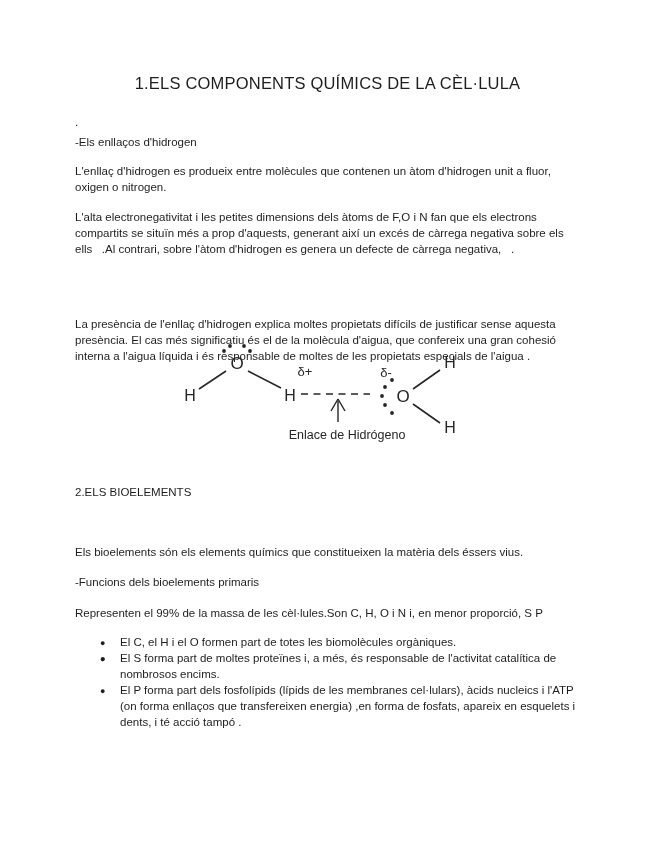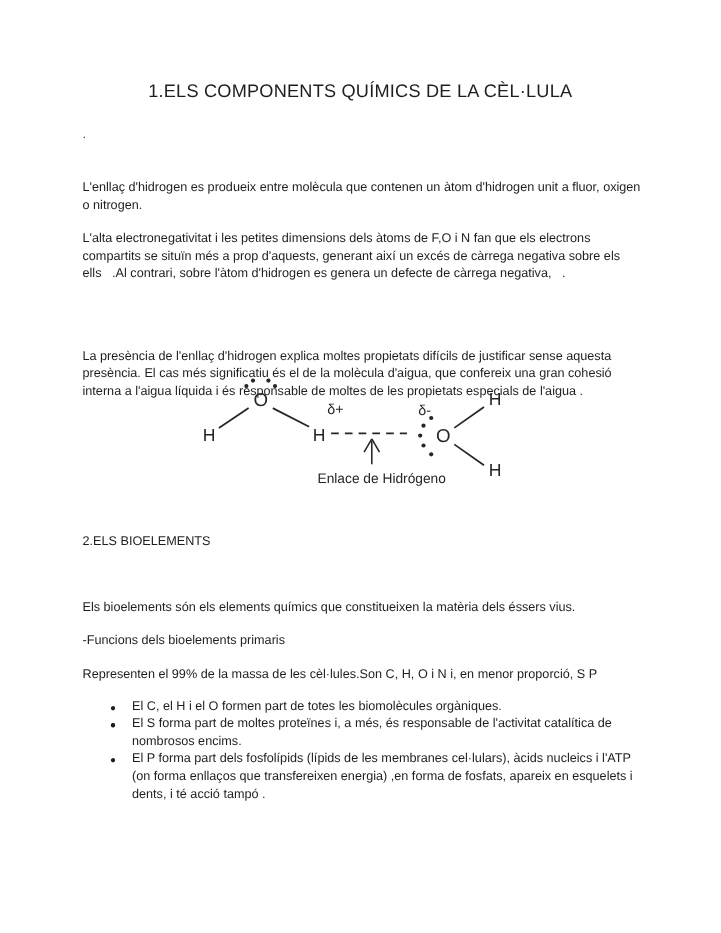--- a/index.html
+++ b/index.html
@@ -64,22 +64,23 @@
 </style>
 </head>
 <body>
 
 <div class="page">
 
   <div class="abs doc-title">1.ELS COMPONENTS QUÍMICS DE LA CÈL·LULA</div>
 
   <div class="abs body-text t-dot">.</div>
 
+  <div class="abs body-text t-sub1">-Els enllaços d'hidrogen</div>
 
-  <div class="abs body-text t-p1">L'enllaç d'hidrogen es produeix entre molècula que contenen un àtom d'hidrogen unit a fluor, oxigen o nitrogen.</div>
+  <div class="abs body-text t-p1">L'enllaç d'hidrogen es produeix entre molècules que contenen un àtom d'hidrogen unit a fluor, oxigen o nitrogen.</div>
 
   <div class="abs body-text t-p2">L'alta electronegativitat i les petites dimensions dels àtoms de F,O i N fan que els electrons compartits se situïn més a prop d'aquests, generant així un excés de càrrega negativa sobre els ells&nbsp;&nbsp;&nbsp;.Al contrari, sobre l'àtom d'hidrogen es genera un defecte de càrrega negativa,&nbsp;&nbsp;&nbsp;.</div>
 
   <div class="abs body-text t-p3">La presència de l'enllaç d'hidrogen explica moltes propietats difícils de justificar sense aquesta presència. El cas més significatiu és el de la molècula d'aigua, que confereix una gran cohesió interna a l'aigua líquida i és responsable de moltes de les propietats especials de l'aigua&nbsp;.</div>
 
   <div class="abs diagram-wrap">
     <svg viewBox="0 0 310 105" width="310" height="105">
 
       <line x1="24" y1="51" x2="51" y2="33" stroke="#262626" stroke-width="1.6"></line>
       <line x1="73" y1="33" x2="106" y2="50" stroke="#262626" stroke-width="1.6"></line>

